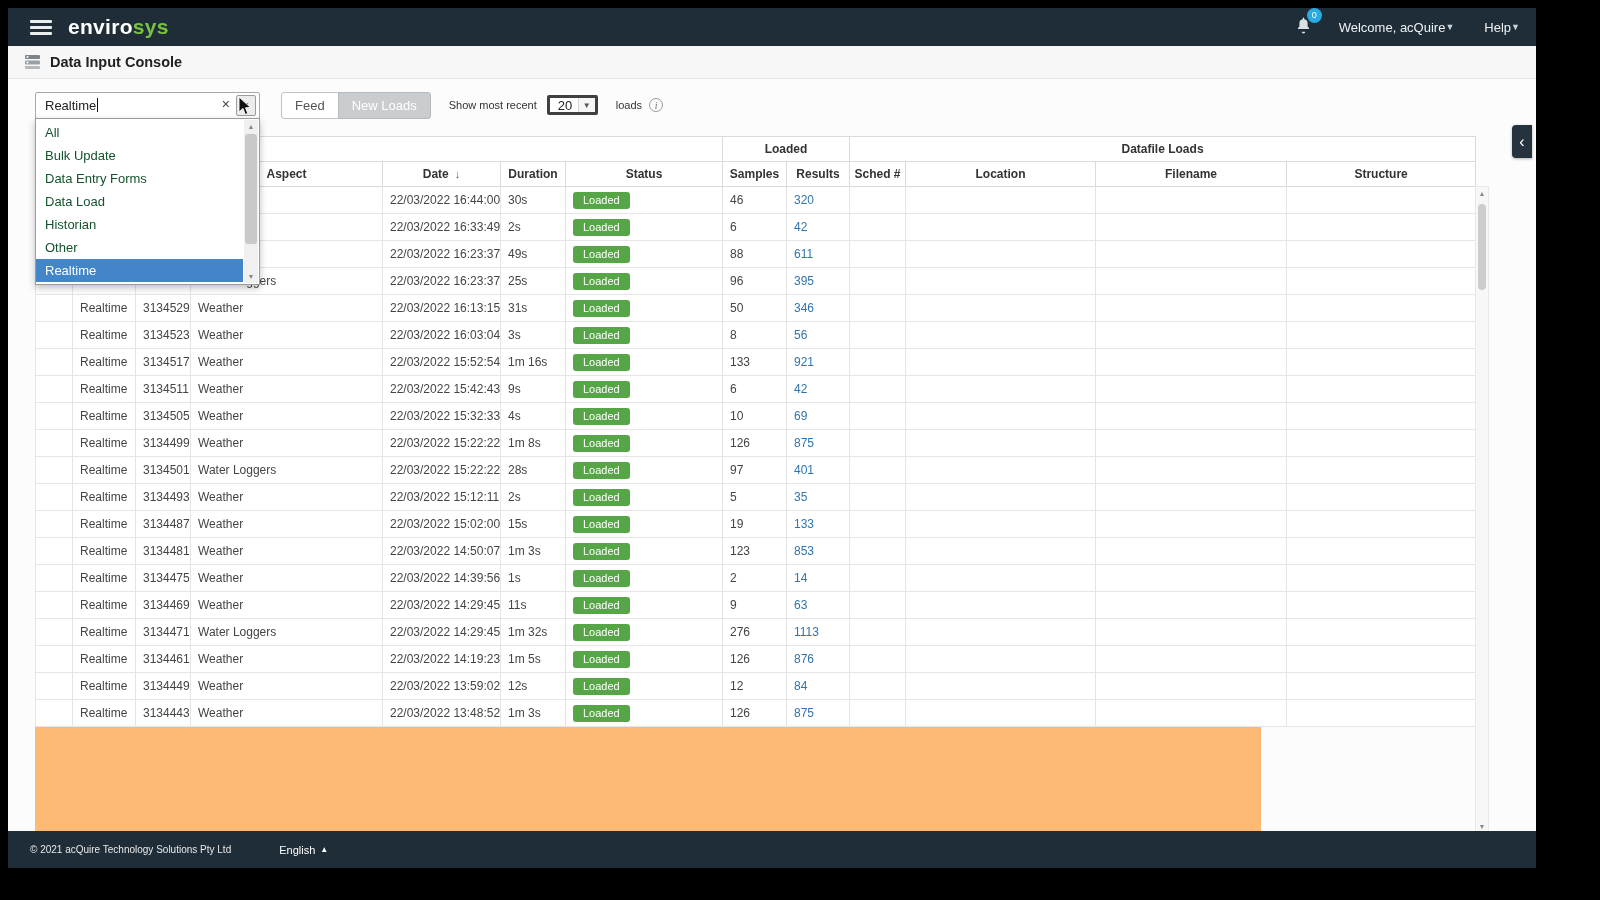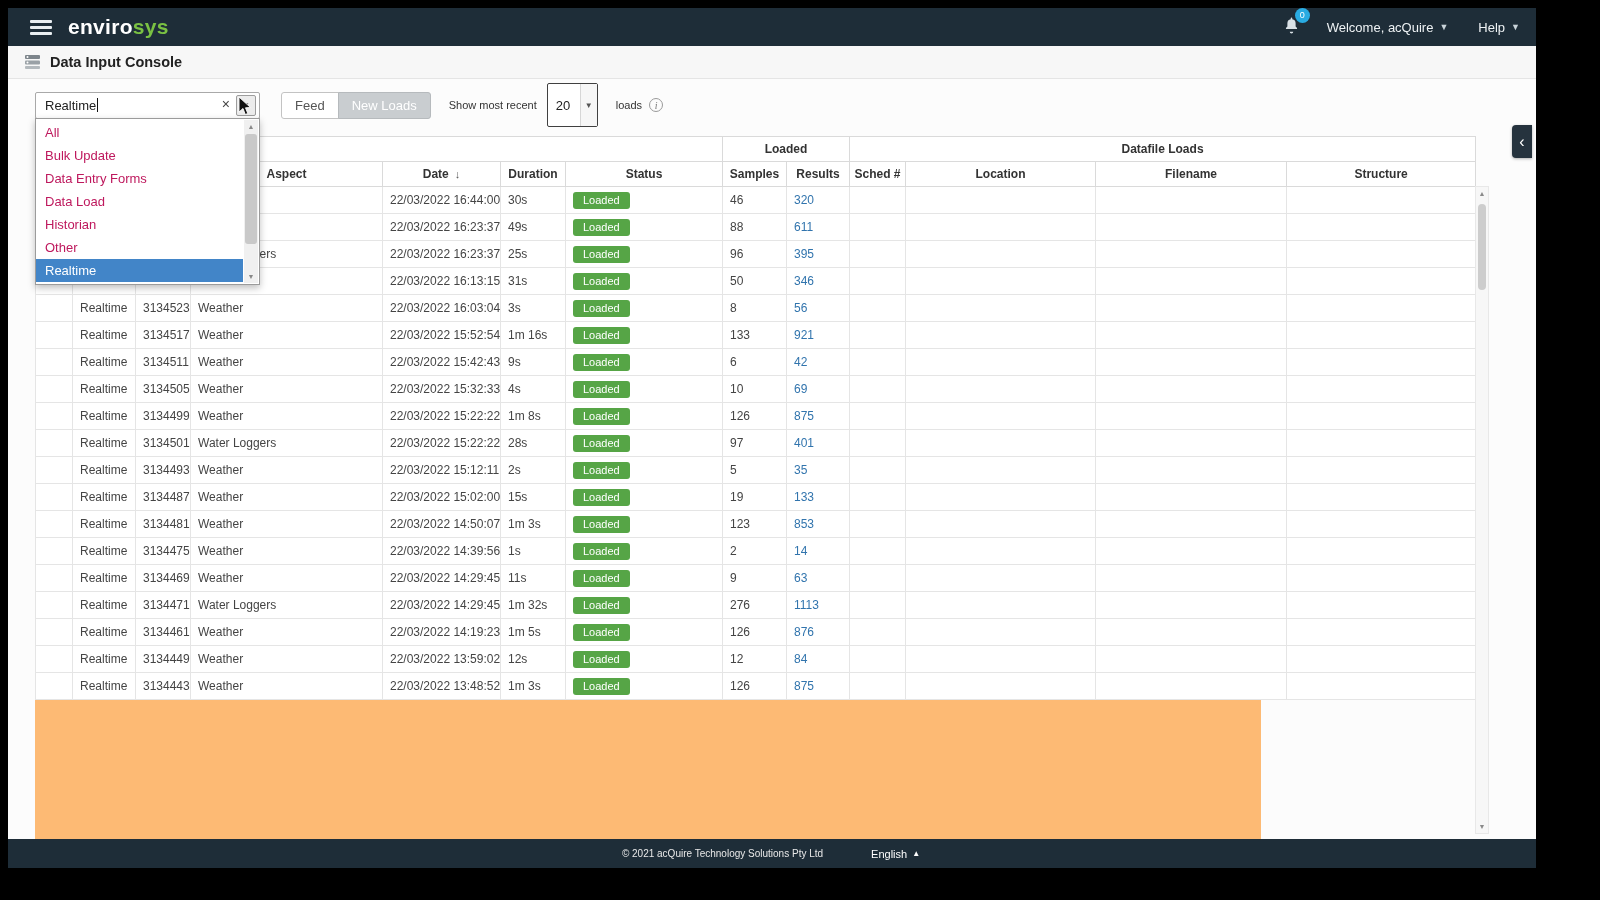--- a/index.html
+++ b/index.html
@@ -9,21 +9,21 @@
 
   
   .topbar { height:38px; background:var(--topbar-bg,#1e2d38); display:flex; align-items:center; padding:0 16px 0 22px; flex:0 0 auto; }
   .hamburger { width:22px; display:flex; flex-direction:column; gap:3px; cursor:pointer; margin-right:16px; }
   .hamburger span { height:3px; background:#e9eef1; border-radius:1px; }
   .logo { font-size:21px; font-weight:bold; color:#fff; letter-spacing:.3px; }
   .logo .sys { color:var(--brand-green,#7ac143); }
   .topbar-spacer { flex:1; }
   .bell { position:relative; margin-right:26px; cursor:pointer; }
   .bell .nbadge { position:absolute; top:-8px; right:-9px; background:var(--badge-blue,#29abe2); color:#fff; font-size:9px; min-width:15px; height:15px; border-radius:8px; display:flex; align-items:center; justify-content:center; padding:0 3px; }
-  .user-menu, .help-menu { font-size:13px; color:#eef2f4; display:flex; align-items:center; gap:6px; cursor:pointer; }
+  .user-menu, .help-menu { font-size:13px; color:#eef2f4; display:flex; align-items:center; cursor:pointer; }
   .user-menu { margin-right:30px; }
   .caret-down { font-size:9px; color:#c9d3d9; }
 
   
   .page-header { height:33px; background:#f7f7f7; border-bottom:1px solid #e5e5e5; display:flex; align-items:center; padding:0 16px; gap:9px; flex:0 0 auto; }
   .page-title { font-size:14.5px; font-weight:bold; color:#222; }
 
   
   .content { flex:1; position:relative; padding:12px 0 0 27px; background:#fcfcfc; overflow:hidden; }
 
@@ -33,21 +33,21 @@
   .text-caret { width:1px; height:14px; background:#111; margin-left:1px; }
   .clear-x { font-size:14px; color:#444; margin:0 6px 2px 0; cursor:pointer; line-height:1; }
   .combo-caret { width:20px; height:21px; border:1px solid #9d9d9d; background:#ececec; display:flex; align-items:center; justify-content:center; font-size:8px; color:#333; cursor:pointer; border-radius:2px; }
 
   .btn-group { display:flex; margin-left:21px; }
   .btn { height:27px; padding:0 13px; font-size:13px; border:1px solid #c3c3c3; background:#fff; color:#555; cursor:pointer; font-family:inherit; }
   .btn.first { border-radius:3px 0 0 3px; }
   .btn.active { background:#c9cdd0; border-color:#b6babd; color:#fff; border-radius:0 3px 3px 0; margin-left:-1px; }
 
   .fb-label { font-size:11px; color:#333; margin-left:18px; }
-  .select { margin-left:10px; width:51px; height:44px; border:1px solid #404040; border-radius:2px; background:#fff; display:flex; align-items:stretch; cursor:pointer; }
+  .select { margin-left:10px; width:51px; height:20px; border:3px solid #404040; border-radius:2px; background:#fff; display:flex; align-items:stretch; cursor:pointer; }
   .select .val { flex:1; display:flex; align-items:center; padding-left:8px; font-size:13px; color:#222; }
   .select .sel-caret { width:17px; display:flex; align-items:center; justify-content:center; font-size:8px; color:#555; border-left:1px solid #d6d6d6; background:#f6f6f6; }
   .loads-label { }
   .info-badge { margin-left:7px; width:14px; height:14px; border:1px solid #9a9a9a; border-radius:50%; font-size:10px; color:#777; display:flex; align-items:center; justify-content:center; font-family:"Liberation Serif", serif; font-style:italic; cursor:pointer; }
 
   
   .table-wrap { position:relative; width:1226px; height:706px; background:#fdba74; }
   table { border-collapse:collapse; table-layout:fixed; width:1440px; }
   thead th { border:1px solid #dadada; height:25px; font-size:12px; font-weight:bold; color:#333; background:#fff; text-align:center; white-space:nowrap; overflow:hidden; }
   thead .sort { margin-left:6px; font-size:11px; color:#555; font-weight:normal; }
@@ -56,32 +56,32 @@
   .result-link { color:var(--link-blue,#3174ad); text-decoration:none; cursor:pointer; }
 
   .vscroll { position:absolute; left:1440px; top:50px; width:14px; height:648px; background:#f7f7f7; border:1px solid #e8e8e8; }
   .vs-arrow { height:13px; display:flex; align-items:center; justify-content:center; font-size:7px; color:#8a8a8a; cursor:pointer; }
   .vs-arrow.down { position:absolute; bottom:0; left:0; right:0; }
   .vs-thumb { position:absolute; top:17px; left:2px; width:8px; height:86px; background:#cdcdcd; border-radius:4px; cursor:pointer; }
 
   
   .dropdown { position:absolute; left:27px; top:110px; width:225px; background:#fff; border:1px solid #9b9b9b; box-shadow:0 3px 7px rgba(0,0,0,.25); z-index:50; padding:2px 0; }
   .dropdown ul { list-style:none; margin-right:16px; }
-  .dropdown li { height:23px; line-height:23px; padding:0 9px; font-size:13px; color:#be185d; cursor:pointer; white-space:nowrap; overflow:hidden; }
+  .dropdown li { height:23px; line-height:23px; padding:0 9px; font-size:13px; color:#14532d; cursor:pointer; white-space:nowrap; overflow:hidden; }
   .dropdown li.selected { background:var(--selection-blue,#4285c8); color:#fff; }
   .dd-scroll { position:absolute; top:1px; right:1px; bottom:1px; width:14px; background:#f0f0f0; }
   .dd-arrow { height:13px; display:flex; align-items:center; justify-content:center; font-size:7px; color:#888; cursor:pointer; }
   .dd-arrow.down { position:absolute; bottom:0; left:0; right:0; }
   .dd-thumb { position:absolute; top:14px; left:1px; width:12px; height:110px; background:#c9c9c9; border-radius:3px; cursor:pointer; }
 
   
   .panel-tab { position:absolute; right:4px; top:117px; width:20px; height:33px; background:#26333e; color:#fff; border-radius:4px 0 0 4px; display:flex; align-items:center; justify-content:center; font-size:16px; cursor:pointer; z-index:40; box-shadow:0 1px 3px rgba(0,0,0,.3); }
   .mouse-cursor { position:absolute; left:230px; top:89px; z-index:60; pointer-events:none; }
 
-  footer { height:29px; background:var(--topbar-bg,#1e2d38); color:#e8e8e8; display:flex; align-items:center; justify-content:center; padding:0 24px 0 22px; font-size:10px; flex:0 0 auto; }
+  footer { height:37px; background:var(--topbar-bg,#1e2d38); color:#e8e8e8; display:flex; align-items:center; justify-content:flex-start; padding:0 24px 0 22px; font-size:10px; flex:0 0 auto; }
   .lang { font-size:11px; color:#fff; display:flex; align-items:center; gap:5px; cursor:pointer;padding-left:48px; }
   .lang .up-caret { font-size:8px; }
 </style>
 </head>
 <body>
 
 <div class="app">
 
   <header class="topbar">
     <div class="hamburger">
@@ -197,20 +197,35 @@
               <td></td>
               <td></td>
               <td></td>
               <td></td>
             </tr>
             <tr>
               <td></td>
               <td></td>
               <td></td>
               <td></td>
+              <td>22/03/2022 16:33:49</td>
+              <td>2s</td>
+              <td><span class="badge-loaded">Loaded</span></td>
+              <td>6</td>
+              <td><a class="result-link" href="#">42</a></td>
+              <td></td>
+              <td></td>
+              <td></td>
+              <td></td>
+            </tr>
+            <tr>
+              <td></td>
+              <td></td>
+              <td></td>
+              <td></td>
               <td>22/03/2022 16:23:37</td>
               <td>49s</td>
               <td><span class="badge-loaded">Loaded</span></td>
               <td>88</td>
               <td><a class="result-link" href="#">611</a></td>
               <td></td>
               <td></td>
               <td></td>
               <td></td>
             </tr>

